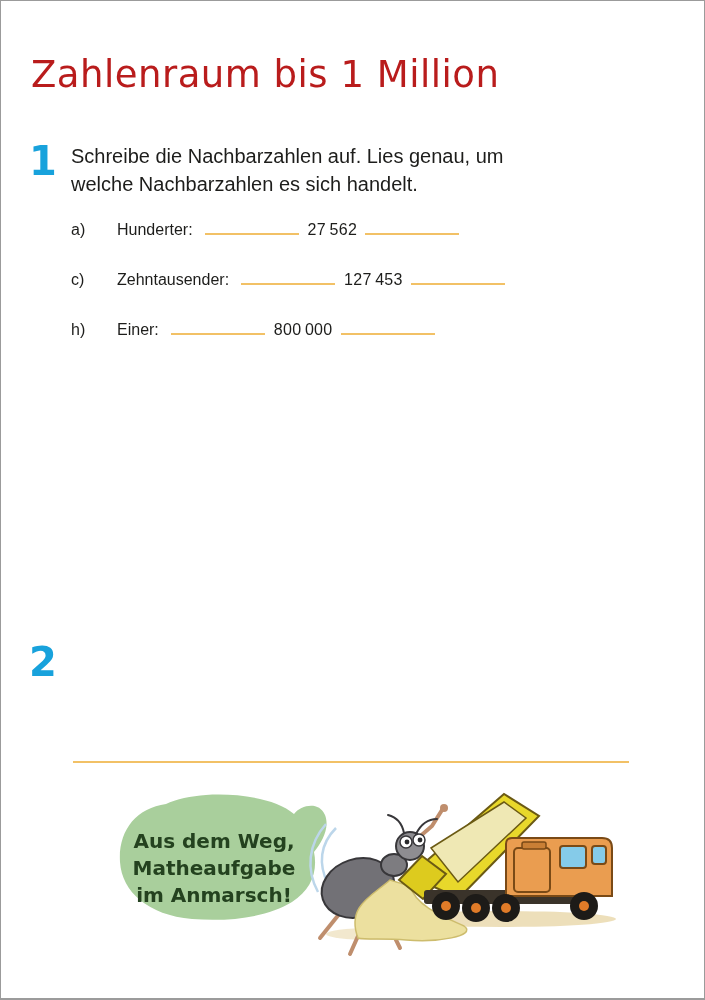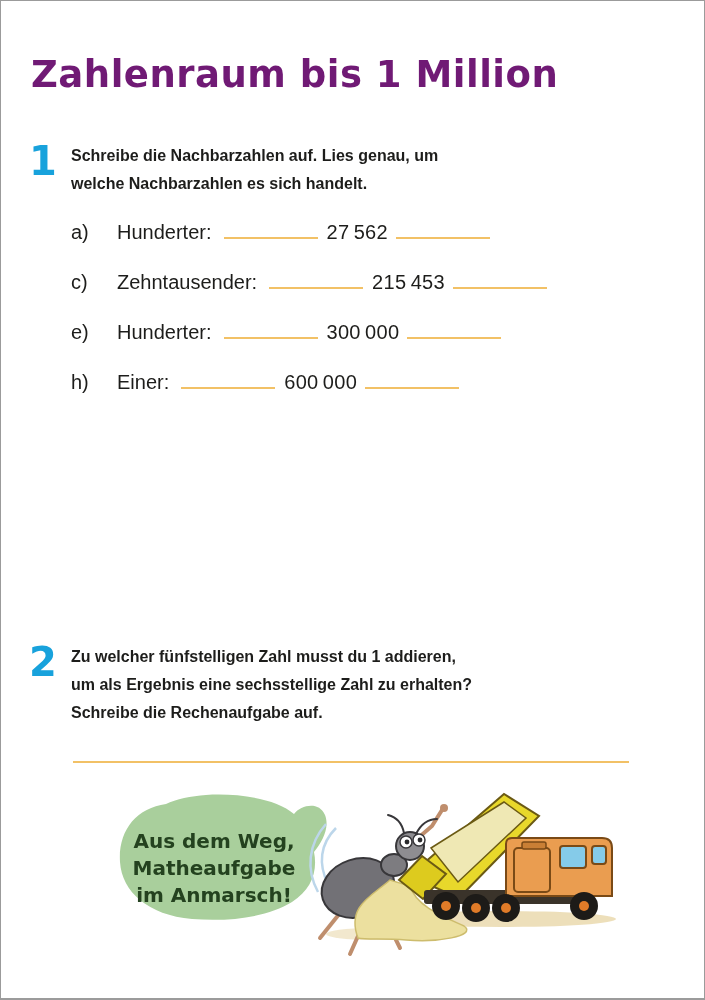--- a/index.html
+++ b/index.html
@@ -10,41 +10,40 @@
     border: 1px solid #9b9b9b;
     border-bottom-width: 2px;
     box-sizing: border-box;
     font-family: "Liberation Sans", sans-serif;
     color: #1d1d1b;
     overflow: hidden;
   }
   .title {
     position: absolute; left: 30px; top: 52px;
     font-family: "DejaVu Sans", sans-serif;
-    font-size: 37px; font-weight: 700; letter-spacing: 0.5px;
-    color: #701a75;
+    font-size: 37px; font-weight: 400; letter-spacing: 0.5px;
+    color: #b91c1c;
   }
   .ex-number {
     position: absolute; left: 28px;
     font-family: "DejaVu Sans", sans-serif;
     font-size: 40px; font-weight: 700; line-height: 1;
     color: #18a2dc;
   }
   .ex1-number { top: 140px; }
   .ex2-number { top: 641px; }
   .ex-text {
     position: absolute; left: 70px;
-    font-size: 16px; line-height: 28px;
+    font-size: 20px; line-height: 28px;
     white-space: pre-line;
-    font-weight: bold;
   }
   .ex1-text { top: 141px; width: 500px; }
   .ex2-text { top: 642px; width: 520px; }
   .ex1-rows { position: absolute; left: 70px; top: 220px; }
-  .row { height: 50px; font-size: 20px; white-space: nowrap; }
+  .row { height: 50px; font-size: 16px; white-space: nowrap; }
   .row-letter { display: inline-block; width: 46px; }
   .row-label { margin-right: 4px; }
   .blank {
     display: inline-block; width: 94px; height: 2px;
     border-bottom: 2.5px solid #f2c166;
     margin: 0 9px 0 8px;
   }
   .row-value { letter-spacing: 0.3px; }
   .answer-line {
     position: absolute; left: 72px; top: 760px;
@@ -66,34 +65,28 @@
 
   <div class="ex-number ex1-number">1</div>
   <div class="ex-text ex1-text">Schreibe die Nachbarzahlen auf. Lies genau, um
 welche Nachbarzahlen es sich handelt.</div>
 
   <div class="ex1-rows">
     <div class="row">
       <span class="row-letter">a)</span><span class="row-label">Hunderter:</span><span class="blank"></span><span class="row-value">27 562</span><span class="blank"></span>
     </div>
     <div class="row">
-      <span class="row-letter">c)</span><span class="row-label">Zehntausender:</span><span class="blank"></span><span class="row-value">215 453</span><span class="blank"></span>
+      <span class="row-letter">c)</span><span class="row-label">Zehntausender:</span><span class="blank"></span><span class="row-value">127 453</span><span class="blank"></span>
     </div>
     <div class="row">
-      <span class="row-letter">e)</span><span class="row-label">Hunderter:</span><span class="blank"></span><span class="row-value">300 000</span><span class="blank"></span>
-    </div>
-    <div class="row">
-      <span class="row-letter">h)</span><span class="row-label">Einer:</span><span class="blank"></span><span class="row-value">600 000</span><span class="blank"></span>
+      <span class="row-letter">h)</span><span class="row-label">Einer:</span><span class="blank"></span><span class="row-value">800 000</span><span class="blank"></span>
     </div>
   </div>
 
   <div class="ex-number ex2-number">2</div>
-  <div class="ex-text ex2-text">Zu welcher fünfstelligen Zahl musst du 1 addieren,
-um als Ergebnis eine sechsstellige Zahl zu erhalten?
-Schreibe die Rechenaufgabe auf.</div>
   <div class="answer-line"></div>
 
   <svg class="illustration" width="515" height="190" viewBox="0 0 515 190">
 
     <g>
       <ellipse cx="395" cy="133" rx="115" ry="8" fill="#ead9ae" opacity="0.85"></ellipse>
       <ellipse cx="265" cy="148" rx="45" ry="6" fill="#ead9ae" opacity="0.6"></ellipse>
     </g>
 
     <g>

